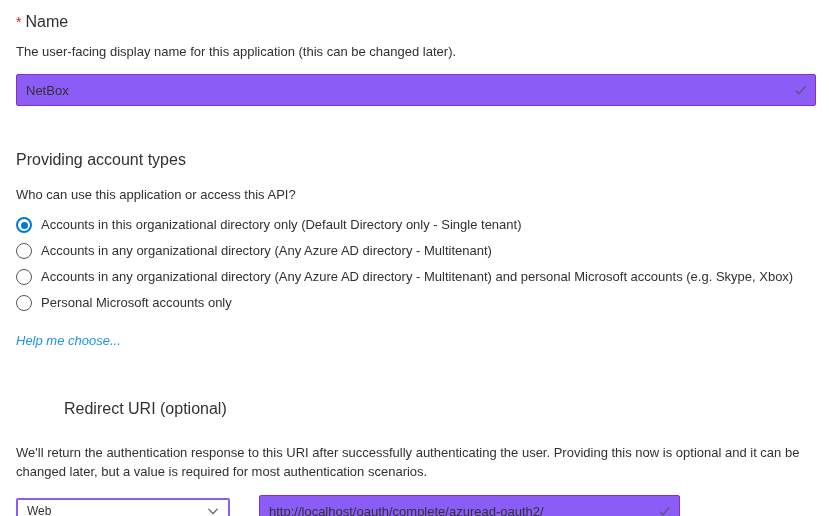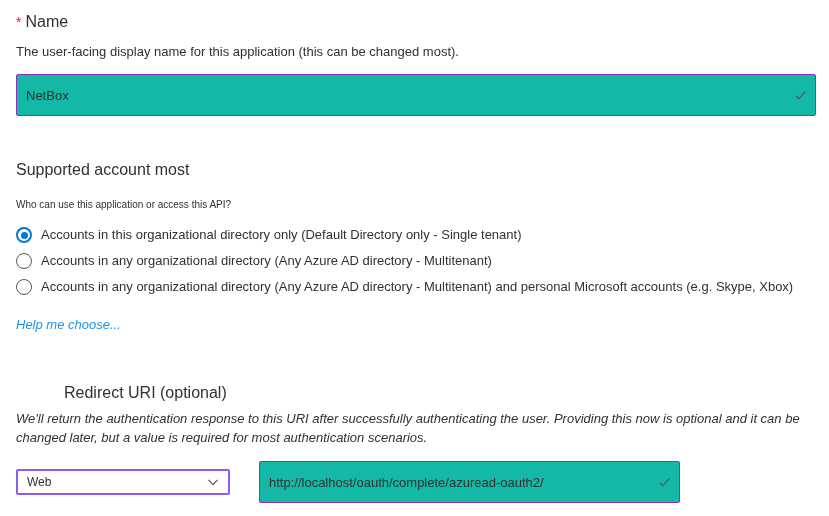--- a/index.html
+++ b/index.html
@@ -24,24 +24,24 @@
   .desc {
     margin-top: 12px;
     font-size: 13px;
     line-height: 15px;
     color: #323130;
   }
 
   .input-wrap { position: relative; margin-top: 15px; }
   .text-input {
     width: 100%;
-    height: 42px;
+    height: 32px;
     border: 1px solid #8e2fba;
     border-radius: 2px;
-    background: #14b8a6;
+    background: #8b5cf6;
     font-family: "Liberation Sans", "DejaVu Sans", sans-serif;
     font-size: 13px;
     color: #323130;
     padding: 0 28px 0 9px;
     outline: none;
   }
   .input-affix {
     position: absolute;
     right: 8px;
     top: 50%;
@@ -53,21 +53,21 @@
 
   .section-title {
     margin-top: 43px;
     font-size: 16px;
     line-height: 21px;
     font-weight: 400;
     color: #323130;
   }
   .question {
     margin-top: 17px;
-    font-size: 10px;
+    font-size: 13px;
     line-height: 16px;
   }
 
   .radio-group { margin-top: 9px; }
   .radio-row {
     display: flex;
     align-items: center;
     height: 26px;
     cursor: pointer;
   }
@@ -94,26 +94,25 @@
     font-size: 13px;
     line-height: 16px;
     color: #1b93eb;
     text-decoration: none;
     cursor: pointer;
     font-style: italic;
   }
 
   .section-title.redirect { margin-top: 49px; margin-left: 48px; }
   .para {
-    margin-top: 6px;
+    margin-top: 24px;
     font-size: 13px;
     line-height: 19px;
     max-width: 797px;
     color: #323130;
-    font-style: italic;
   }
 
   .uri-row {
     margin-top: 14px;
     display: flex;
     align-items: center;
   }
   .select-box {
     position: relative;
     width: 214px;
@@ -134,52 +133,58 @@
 </style>
 </head>
 <body>
 
 <div class="page">
 
   
   <div class="field-label">
     <span class="required-marker">*</span><span>Name</span>
   </div>
-  <div class="desc">The user-facing display name for this application (this can be changed most).</div>
+  <div class="desc">The user-facing display name for this application (this can be changed later).</div>
   <div class="input-wrap">
     <input class="text-input" type="text" value="NetBox" style="">
     <span class="input-affix">
       <svg width="15" height="15" viewBox="0 0 15 15">
           <path d="M2.8 8.2 L6 11.2 L12.4 3.8" stroke="#585858" stroke-width="1.2" fill="none"></path>
         </svg>
     </span>
   </div>
 
   
-  <div class="section-title">Supported account most</div>
+  <div class="section-title">Providing account types</div>
   <div class="question">Who can use this application or access this API?</div>
 
   <div class="radio-group">
     <div class="radio-row selected">
       <span class="radio-circle">
           <span class="radio-dot"></span>
         </span>
       <span class="radio-label">Accounts in this organizational directory only (Default Directory only - Single tenant)</span>
     </div>
     <div class="radio-row">
       <span class="radio-circle">
           <span class="radio-dot"></span>
         </span>
       <span class="radio-label">Accounts in any organizational directory (Any Azure AD directory - Multitenant)</span>
     </div>
     <div class="radio-row">
       <span class="radio-circle">
           <span class="radio-dot"></span>
         </span>
       <span class="radio-label">Accounts in any organizational directory (Any Azure AD directory - Multitenant) and personal Microsoft accounts (e.g. Skype, Xbox)</span>
+    </div>
+    <div class="radio-row">
+      <span class="radio-circle">
+          <span class="radio-dot"></span>
+        </span>
+      <span class="radio-label">Personal Microsoft accounts only</span>
     </div>
   </div>
 
   <a class="help-link">Help me choose...</a>
 
   
   <div class="section-title redirect">Redirect URI (optional)</div>
   <div class="para">We'll return the authentication response to this URI after successfully authenticating the user. Providing this now is optional and it can be changed later, but a value is required for most authentication scenarios.</div>
 
   <div class="uri-row">

